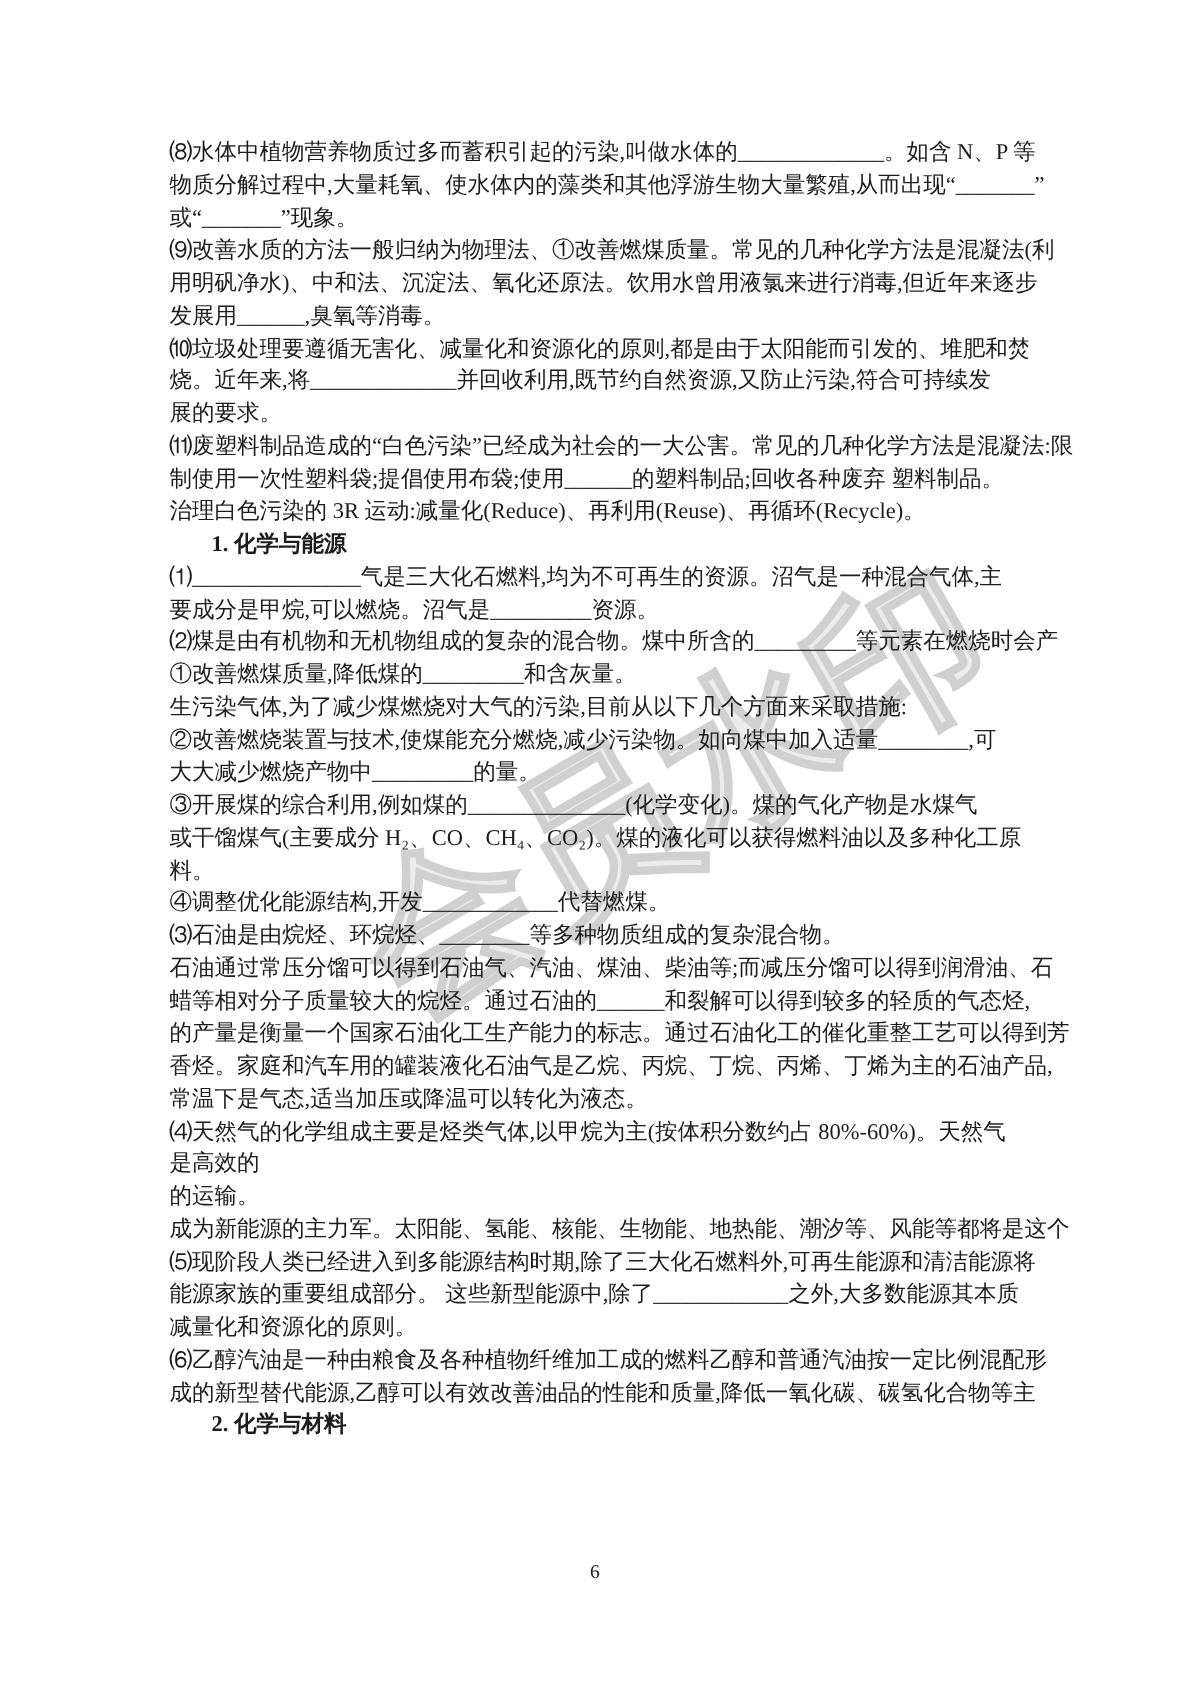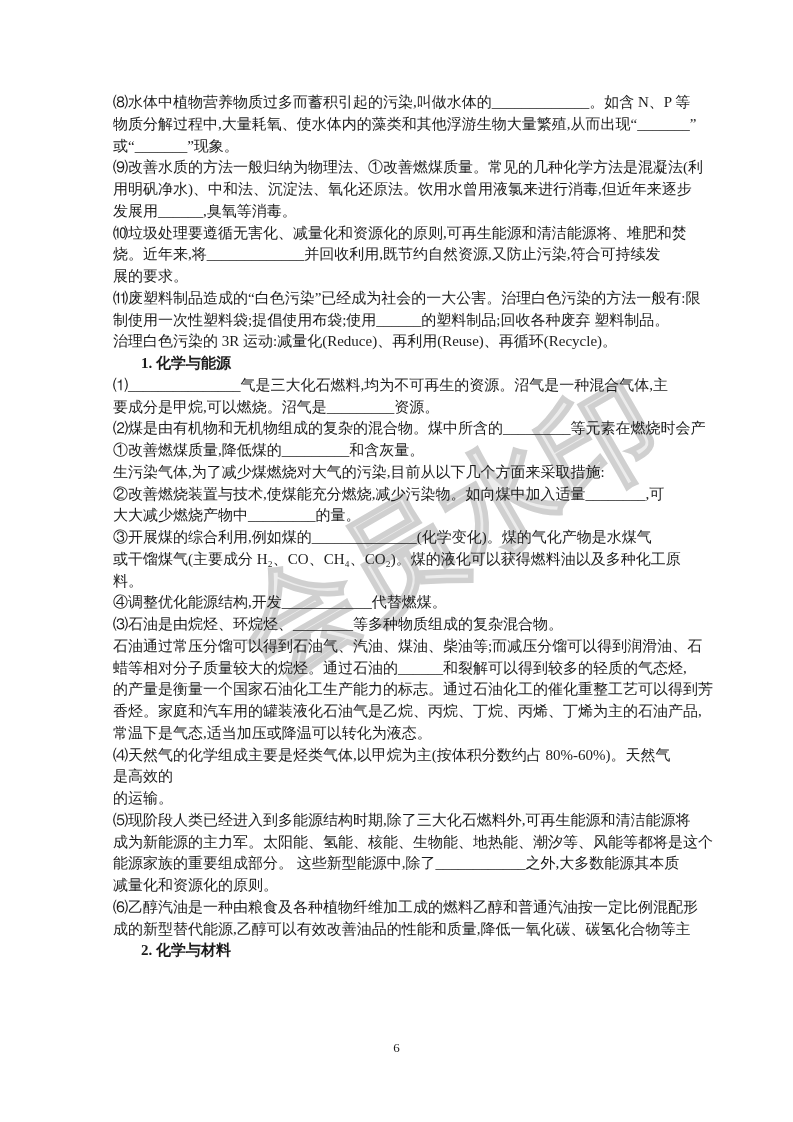--- a/index.html
+++ b/index.html
@@ -49,24 +49,24 @@
 
 <div class="page">
   <div class="watermark">会员水印</div>
   <div class="doc-body" id="doc-body">
       <div class="line">⑻水体中植物营养物质过多而蓄积引起的污染,叫做水体的_____________。如含 N、P 等</div>
       <div class="line">物质分解过程中,大量耗氧、使水体内的藻类和其他浮游生物大量繁殖,从而出现“_______”</div>
       <div class="line">或“_______”现象。</div>
       <div class="line">⑼改善水质的方法一般归纳为物理法、①改善燃煤质量。常见的几种化学方法是混凝法(利</div>
       <div class="line">用明矾净水)、中和法、沉淀法、氧化还原法。饮用水曾用液氯来进行消毒,但近年来逐步</div>
       <div class="line">发展用______,臭氧等消毒。</div>
-      <div class="line">⑽垃圾处理要遵循无害化、减量化和资源化的原则,可再生能源和清洁能源将、堆肥和焚</div>
+      <div class="line">⑽垃圾处理要遵循无害化、减量化和资源化的原则,都是由于太阳能而引发的、堆肥和焚</div>
       <div class="line">烧。近年来,将_____________并回收利用,既节约自然资源,又防止污染,符合可持续发</div>
       <div class="line">展的要求。</div>
-      <div class="line">⑾废塑料制品造成的“白色污染”已经成为社会的一大公害。治理白色污染的方法一般有:限</div>
+      <div class="line">⑾废塑料制品造成的“白色污染”已经成为社会的一大公害。常见的几种化学方法是混凝法:限</div>
       <div class="line">制使用一次性塑料袋;提倡使用布袋;使用______的塑料制品;回收各种废弃 塑料制品。</div>
       <div class="line">治理白色污染的 3R 运动:减量化(Reduce)、再利用(Reuse)、再循环(Recycle)。</div>
       <div class="line bold">1. 化学与能源</div>
       <div class="line">⑴_______________气是三大化石燃料,均为不可再生的资源。沼气是一种混合气体,主</div>
       <div class="line">要成分是甲烷,可以燃烧。沼气是_________资源。</div>
       <div class="line">⑵煤是由有机物和无机物组成的复杂的混合物。煤中所含的_________等元素在燃烧时会产</div>
       <div class="line">①改善燃煤质量,降低煤的_________和含灰量。</div>
       <div class="line">生污染气体,为了减少煤燃烧对大气的污染,目前从以下几个方面来采取措施:</div>
       <div class="line">②改善燃烧装置与技术,使煤能充分燃烧,减少污染物。如向煤中加入适量________,可</div>
       <div class="line">大大减少燃烧产物中_________的量。</div>
@@ -76,22 +76,22 @@
       <div class="line">④调整优化能源结构,开发____________代替燃煤。</div>
       <div class="line">⑶石油是由烷烃、环烷烃、________等多种物质组成的复杂混合物。</div>
       <div class="line">石油通过常压分馏可以得到石油气、汽油、煤油、柴油等;而减压分馏可以得到润滑油、石</div>
       <div class="line">蜡等相对分子质量较大的烷烃。通过石油的______和裂解可以得到较多的轻质的气态烃,</div>
       <div class="line">的产量是衡量一个国家石油化工生产能力的标志。通过石油化工的催化重整工艺可以得到芳</div>
       <div class="line">香烃。家庭和汽车用的罐装液化石油气是乙烷、丙烷、丁烷、丙烯、丁烯为主的石油产品,</div>
       <div class="line">常温下是气态,适当加压或降温可以转化为液态。</div>
       <div class="line">⑷天然气的化学组成主要是烃类气体,以甲烷为主(按体积分数约占 80%-60%)。天然气</div>
       <div class="line">是高效的</div>
       <div class="line">的运输。</div>
+      <div class="line">成为新能源的主力军。太阳能、氢能、核能、生物能、地热能、潮汐等、风能等都将是这个</div>
       <div class="line">⑸现阶段人类已经进入到多能源结构时期,除了三大化石燃料外,可再生能源和清洁能源将</div>
-      <div class="line">成为新能源的主力军。太阳能、氢能、核能、生物能、地热能、潮汐等、风能等都将是这个</div>
       <div class="line">能源家族的重要组成部分。 这些新型能源中,除了____________之外,大多数能源其本质</div>
       <div class="line">减量化和资源化的原则。</div>
       <div class="line">⑹乙醇汽油是一种由粮食及各种植物纤维加工成的燃料乙醇和普通汽油按一定比例混配形</div>
       <div class="line">成的新型替代能源,乙醇可以有效改善油品的性能和质量,降低一氧化碳、碳氢化合物等主</div>
       <div class="line bold">2. 化学与材料</div>
     </div>
   <div class="page-number">6</div>
 </div>
 
 </body></html>

